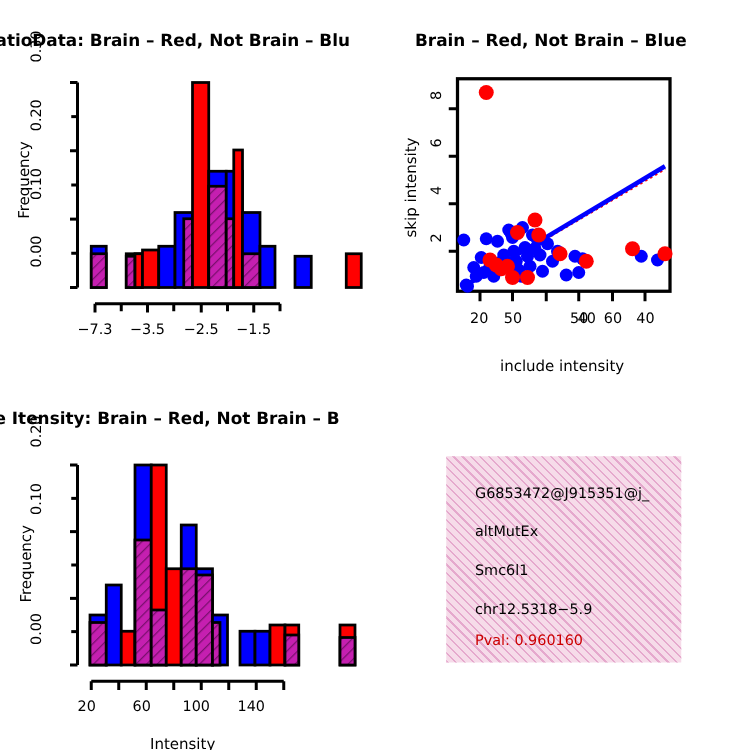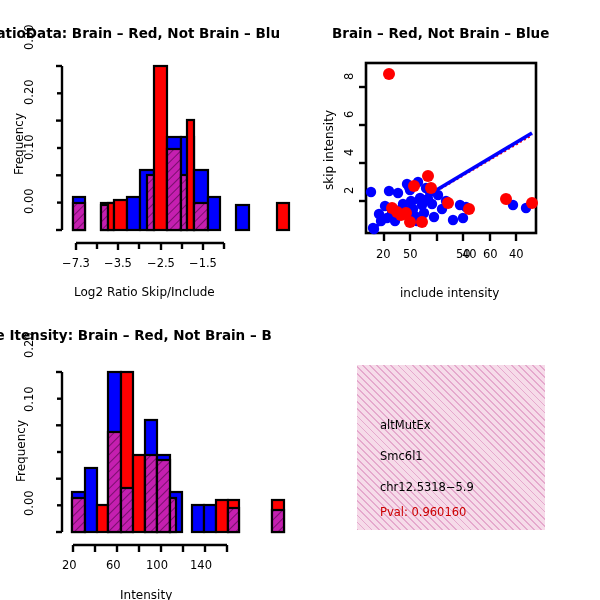--- a/index.html
+++ b/index.html
@@ -104,21 +104,20 @@
   <div class="tick" style="position:absolute;left:22px;top:50px;transform:rotate(-90deg);transform-origin:left top;">0.30</div>
   <div class="tick" style="position:absolute;left:22px;top:105px;transform:rotate(-90deg);transform-origin:left top;">0.20</div>
   <div class="tick" style="position:absolute;left:22px;top:160px;transform:rotate(-90deg);transform-origin:left top;">0.10</div>
   <div class="tick" style="position:absolute;left:22px;top:214px;transform:rotate(-90deg);transform-origin:left top;">0.00</div>
 
   <div class="tick" style="position:absolute;left:62px;top:256px;">−7.3</div>
   <div class="tick" style="position:absolute;left:104px;top:256px;">−3.5</div>
   <div class="tick" style="position:absolute;left:147px;top:256px;">−2.5</div>
   <div class="tick" style="position:absolute;left:189px;top:256px;text-align:center;">−1.5</div>
 
-  <div class="axlab" style="position:absolute;left:74px;top:285px;">Log2 Ratio Skip/Include</div>
 </div>
 
 <div class="panel" style="left:300px;top:0;width:300px;height:300px;">
 
   <div class="title" style="position:absolute;left:32px;top:25px;">Brain – Red, Not Brain – Blue</div>
 
   <div style="position:absolute;left:22px;top:190px;">
     <div class="axlab vert" style="transform:rotate(-90deg);">skip intensity</div>
   </div>
 
@@ -303,17 +302,18 @@
 
   <div class="tick" style="position:absolute;left:62px;top:258px;">20</div>
   <div class="tick" style="position:absolute;left:106px;top:258px;">60</div>
   <div class="tick" style="position:absolute;left:146px;top:258px;">100</div>
   <div class="tick" style="position:absolute;left:190px;top:258px;">140</div>
 
   <div class="axlab" style="position:absolute;left:120px;top:288px;">Intensity</div>
 </div>
 
 <div class="infobox">
+  <div class="infoline" style="top:22px;">G6853472@J915351@j_</div>
   <div class="infoline" style="top:53px;">altMutEx</div>
   <div class="infoline" style="top:84px;">Smc6l1</div>
   <div class="infoline" style="top:115px;">chr12.5318−5.9</div>
   <div class="infoline pval" style="top:140px;">Pval: 0.960160</div>
 </div>
 
 </body></html>

